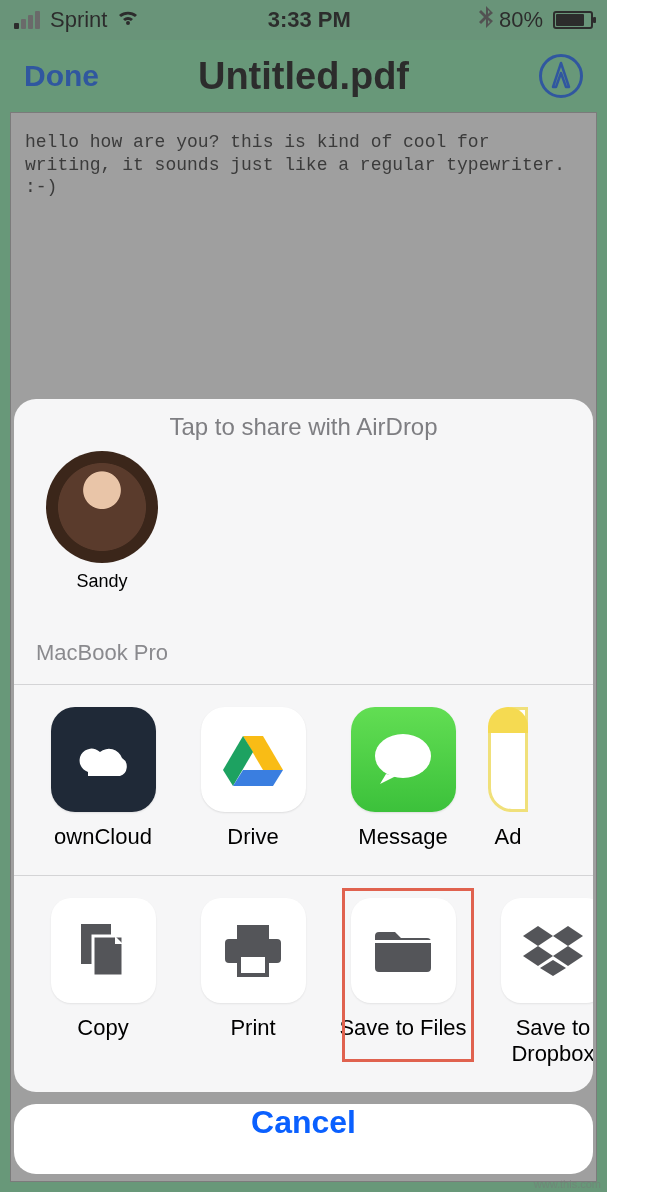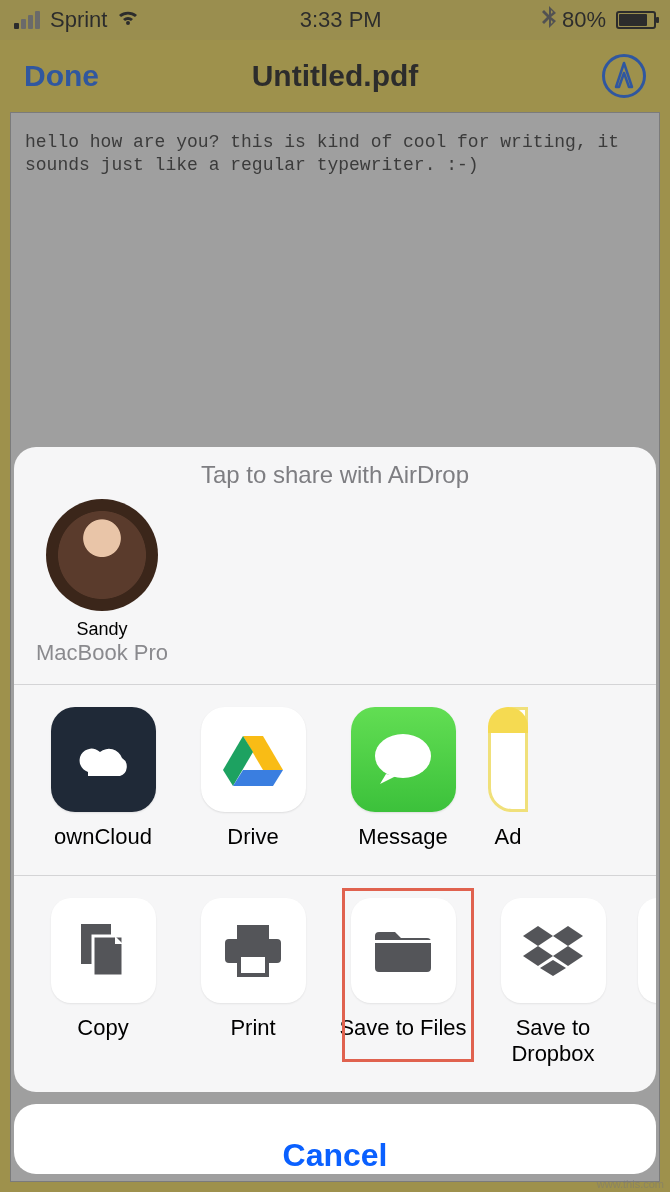--- a/index.html
+++ b/index.html
@@ -1,31 +1,31 @@
 <!DOCTYPE html>
 <html><head>
 <meta charset="utf-8">
 <style>
   * { box-sizing: border-box; margin: 0; padding: 0; }
   html, body { width: 670px; height: 1192px; overflow: hidden; font-family: -apple-system, "Helvetica Neue", Arial, sans-serif; }
   .screen {
     position: relative;
-    width: 670px; height: 1192px;
-    background: #fde047;
+    width: 607px; height: 1192px;
+    background: #86efac;
   }
   
   .status-bar {
     position: absolute; top: 0; left: 0; right: 0;
     height: 40px; display: flex; align-items: center; padding: 0 14px;
     font-size: 22px; color: #000;
     background: rgba(153,153,153,0.1);
     z-index: 2;
   }
   .sb-left, .sb-right { display: flex; align-items: center; gap: 6px; }
-  .sb-center { flex: 1; text-align: center; font-weight: 400; }
+  .sb-center { flex: 1; text-align: center; font-weight: 700; }
   .signal { display: flex; align-items: flex-end; gap: 2px; }
   .signal i { width: 5px; background: #000; display: inline-block; border-radius: 1px; }
   .signal i.off { background: #8a8a8a; }
   .signal i:nth-child(1){height:6px}
   .signal i:nth-child(2){height:10px}
   .signal i:nth-child(3){height:14px}
   .signal i:nth-child(4){height:18px}
   .carrier { font-size: 22px; margin-left:4px; }
   .wifi { margin-left: 4px; }
   .battery {
@@ -38,21 +38,21 @@
   .battery .fill { position:absolute; left:1px; top:1px; bottom:1px; width:78%; background:#000; border-radius:1px; }
 
   
   .nav-bar {
     position: absolute; top: 40px; left:0; right:0;
     height: 72px; display:flex; align-items:center; justify-content:space-between;
     padding: 0 24px;
     z-index:2;
   }
   .nav-done { color:#0a60ff; font-size: 30px; font-weight:600; }
-  .nav-title { font-size: 30px; font-weight:700; color:#000; position:absolute; left:0; right:0; text-align:center; }
+  .nav-title { font-size: 38px; font-weight:700; color:#000; position:absolute; left:0; right:0; text-align:center; }
   .nav-markup {
     width:44px; height:44px; border:3px solid #0a60ff; border-radius:50%;
     display:flex; align-items:center; justify-content:center; z-index:3;
   }
 
   
   .doc-wrap {
     position:absolute; top:112px; left:10px; right:10px; bottom:10px;
     background:#fff; border:1px solid #b0b0b0; z-index:1;
     padding: 18px 14px;
@@ -79,21 +79,21 @@
     display:flex; padding: 0 22px 18px; gap: 24px;
   }
   .airdrop-item { text-align:center; }
   .airdrop-avatar {
     width:112px; height:112px; border-radius:50%; background:#6b4a3a;
     display:block; margin:0 auto 8px;
     background: radial-gradient(circle at 50% 35%, #e9c5a8 20%, transparent 21%),
                 radial-gradient(circle at 50% 50%, #5a3b2c 55%, #3b261a 56%);
   }
   .airdrop-name { font-size:18px; color:#000; }
-  .airdrop-sub { font-size:22px; color:#8a8a8e; }
+  .airdrop-sub { font-size:22px; color:#8a8a8e;margin-top:48px; }
 
   .divider { height:1px; background:#d4d4d6; }
 
   .app-row, .action-row {
     display:flex; padding: 22px 14px 26px 14px;
     overflow:hidden;
   }
   .share-item {
     flex: 0 0 150px; text-align:center;
     display:flex; flex-direction:column; align-items:center;
@@ -114,21 +114,21 @@
   }
   .highlight-box {
     position:absolute; top:-10px; left:14px; width:132px; height:174px;
     border:3px solid #e0624f; pointer-events:none;
   }
 
   
   .cancel-btn {
     position:absolute; left:14px; right:14px; bottom:18px; height:70px;
     background:#fff; border-radius:22px; z-index:10;
-    display:flex; align-items:flex-end; justify-content:center;
+    display:flex; align-items:flex-start; justify-content:center;
     color:#0a60ff; font-size:32px; font-weight:600;
   }
 
   .watermark {
     position:absolute; right:6px; bottom:2px; z-index:20;
     font-size:11px; color:rgba(120,120,120,0.5);
   }
 
   
   .ic-owncloud { background:#1f2937; }

